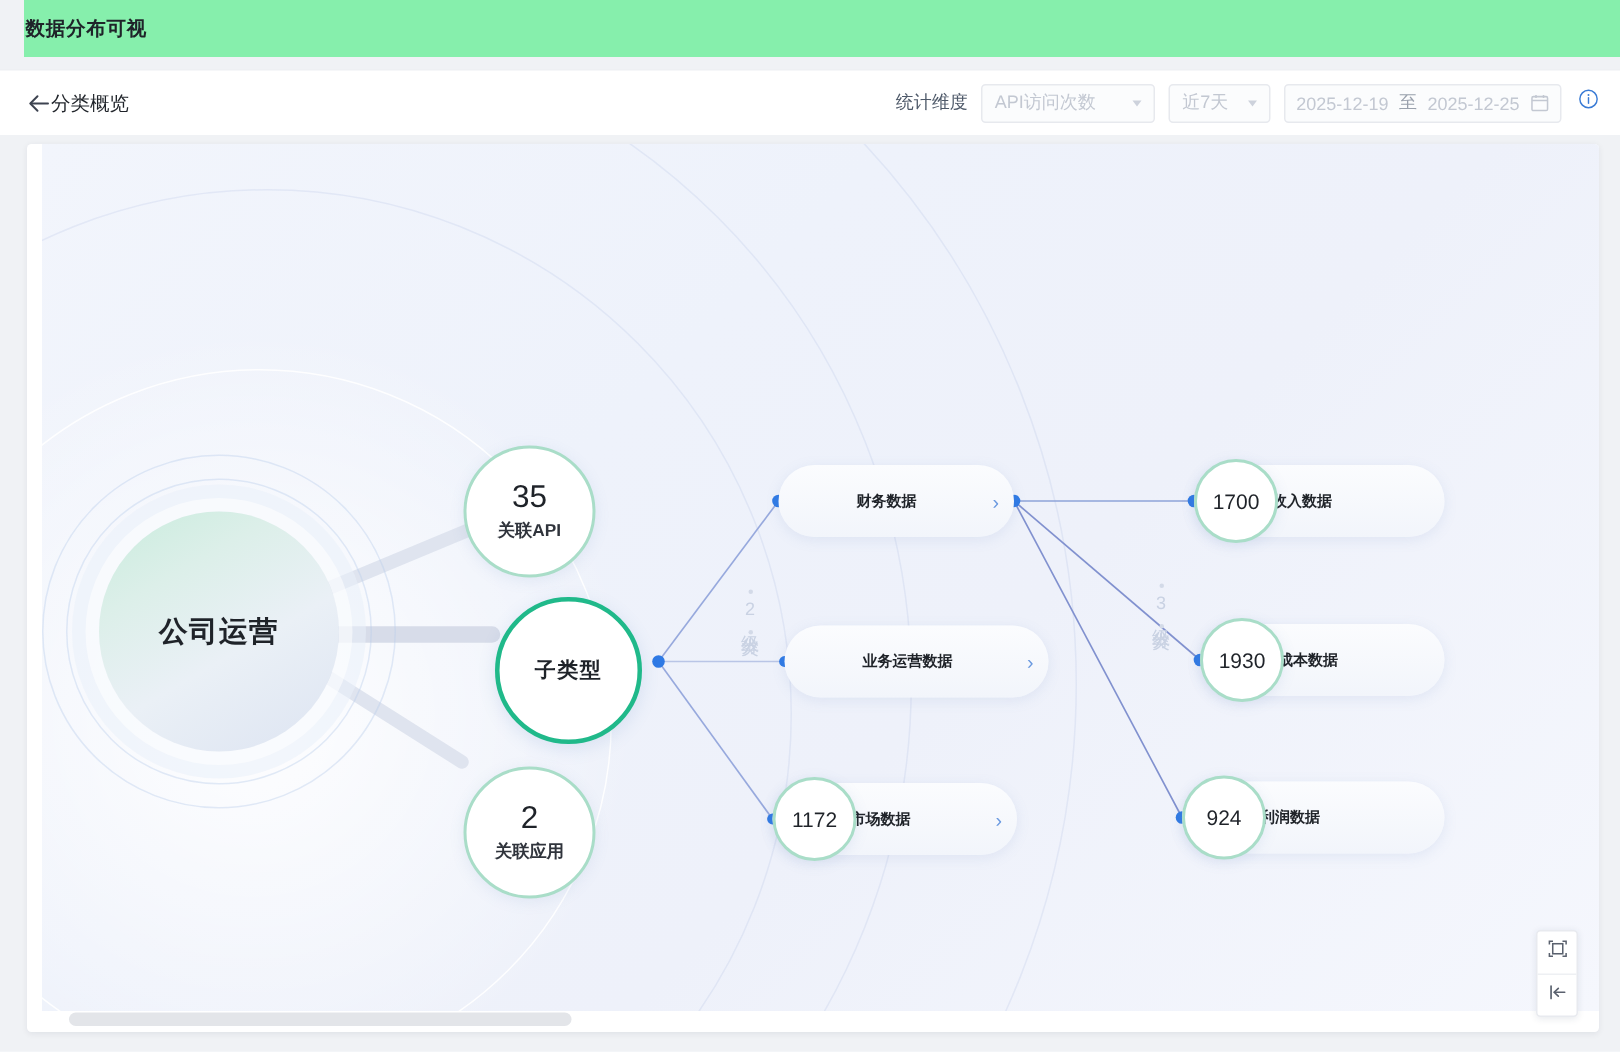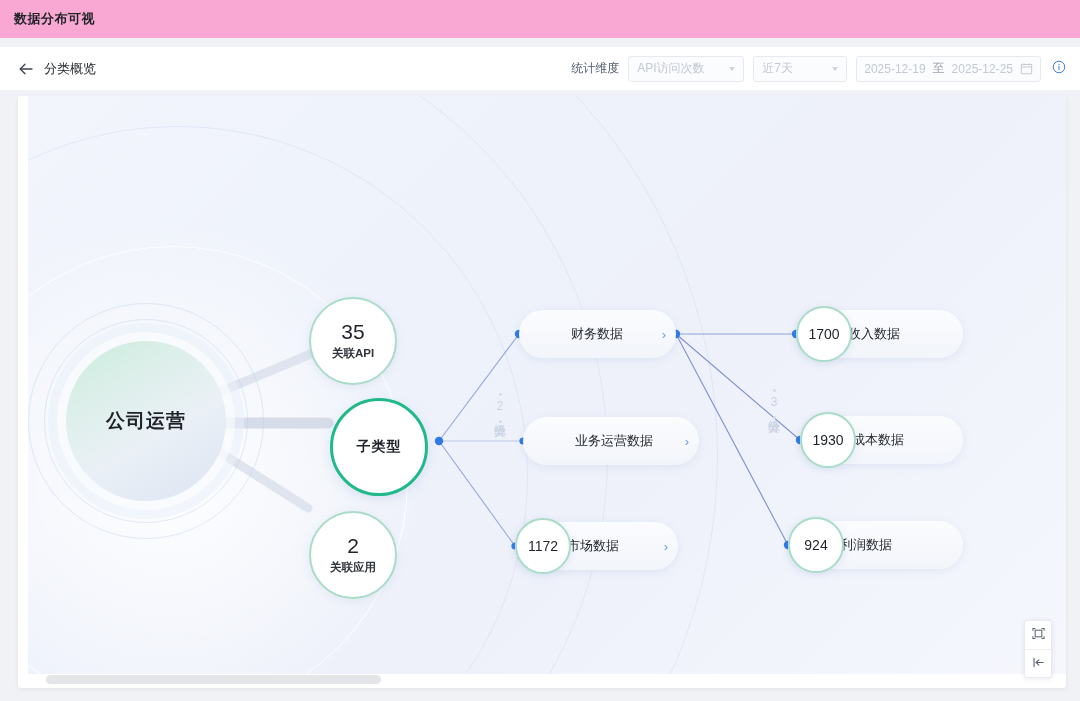--- a/index.html
+++ b/index.html
@@ -6,45 +6,46 @@
   html, body {
     width: 1080px; height: 701px;
     font-family: "Liberation Sans", "DejaVu Sans", sans-serif;
     background: #f0f2f5;
     overflow: hidden;
   }
 
   
   .page-title-bar {
     height: 38px;
-    background: #f9a8d4;
+    background: #86efac;
     display: flex;
     align-items: center;
-    padding-left: 14px;
+    padding-left: 1px;
+    margin-left: 16px;
   }
   .page-title {
     font-size: 13px;
     font-weight: bold;
     color: #1f2329;
     letter-spacing: .5px;
   }
 
   
   .toolbar {
     position: absolute;
     top: 46px; left: 0;
     width: 1080px; height: 44px;
     background: #ffffff;
     border-top: 1px solid #eef0f3;
     display: flex;
     align-items: center;
     padding: 0 14px 0 18px;
   }
   .back-group {
-    display: flex; align-items: center; gap: 10px;
+    display: flex; align-items: center; 
     cursor: pointer;
   }
   .back-arrow {
     width: 16px; height: 16px;
     position: relative;
     flex: 0 0 auto;
   }
   .back-arrow svg { display: block; }
   .back-label {
     font-size: 13px;
@@ -68,21 +69,21 @@
     border-radius: 3px;
     background: #fbfcfd;
     display: flex;
     align-items: center;
     padding: 0 8px;
     color: #c3c8d2;
     font-size: 12px;
     cursor: pointer;
   }
   .tb-select.dim-sel { width: 116px; justify-content: space-between; }
-  .tb-select.range-sel { width: 94px; justify-content: space-between; margin-left: 9px; }
+  .tb-select.range-sel { width: 68px; justify-content: space-between; margin-left: 9px; }
   .chev {
     width: 0; height: 0;
     border-left: 3.5px solid transparent;
     border-right: 3.5px solid transparent;
     border-top: 4px solid #cdd2dc;
     margin-left: 6px;
   }
   .date-box {
     height: 26px;
     border: 1px solid #e7e9ee;
@@ -194,21 +195,21 @@
     background: linear-gradient(180deg,#fbfcfe 0%,#f2f5fb 100%);
     border-radius: 24px;
     display: flex; align-items: center;
     box-shadow: 0 2px 9px rgba(110,140,190,.13);
     padding-left: 52px;
     padding-right: 14px;
     position: relative;
   }
   .pill-body.with-chev { padding-right: 10px; }
   .pill-text {
-    font-size: 13px; font-weight: normal; color: #1f2329;
+    font-size: 10px; font-weight: bold; color: #1f2329;
     white-space: nowrap;
     text-align: right;
   }
   .pill-chev {
     margin-left: auto;
     padding-left: 22px;
     font-size: 13px;
     color: #6b9ae0;
     font-weight: 400;
   }

